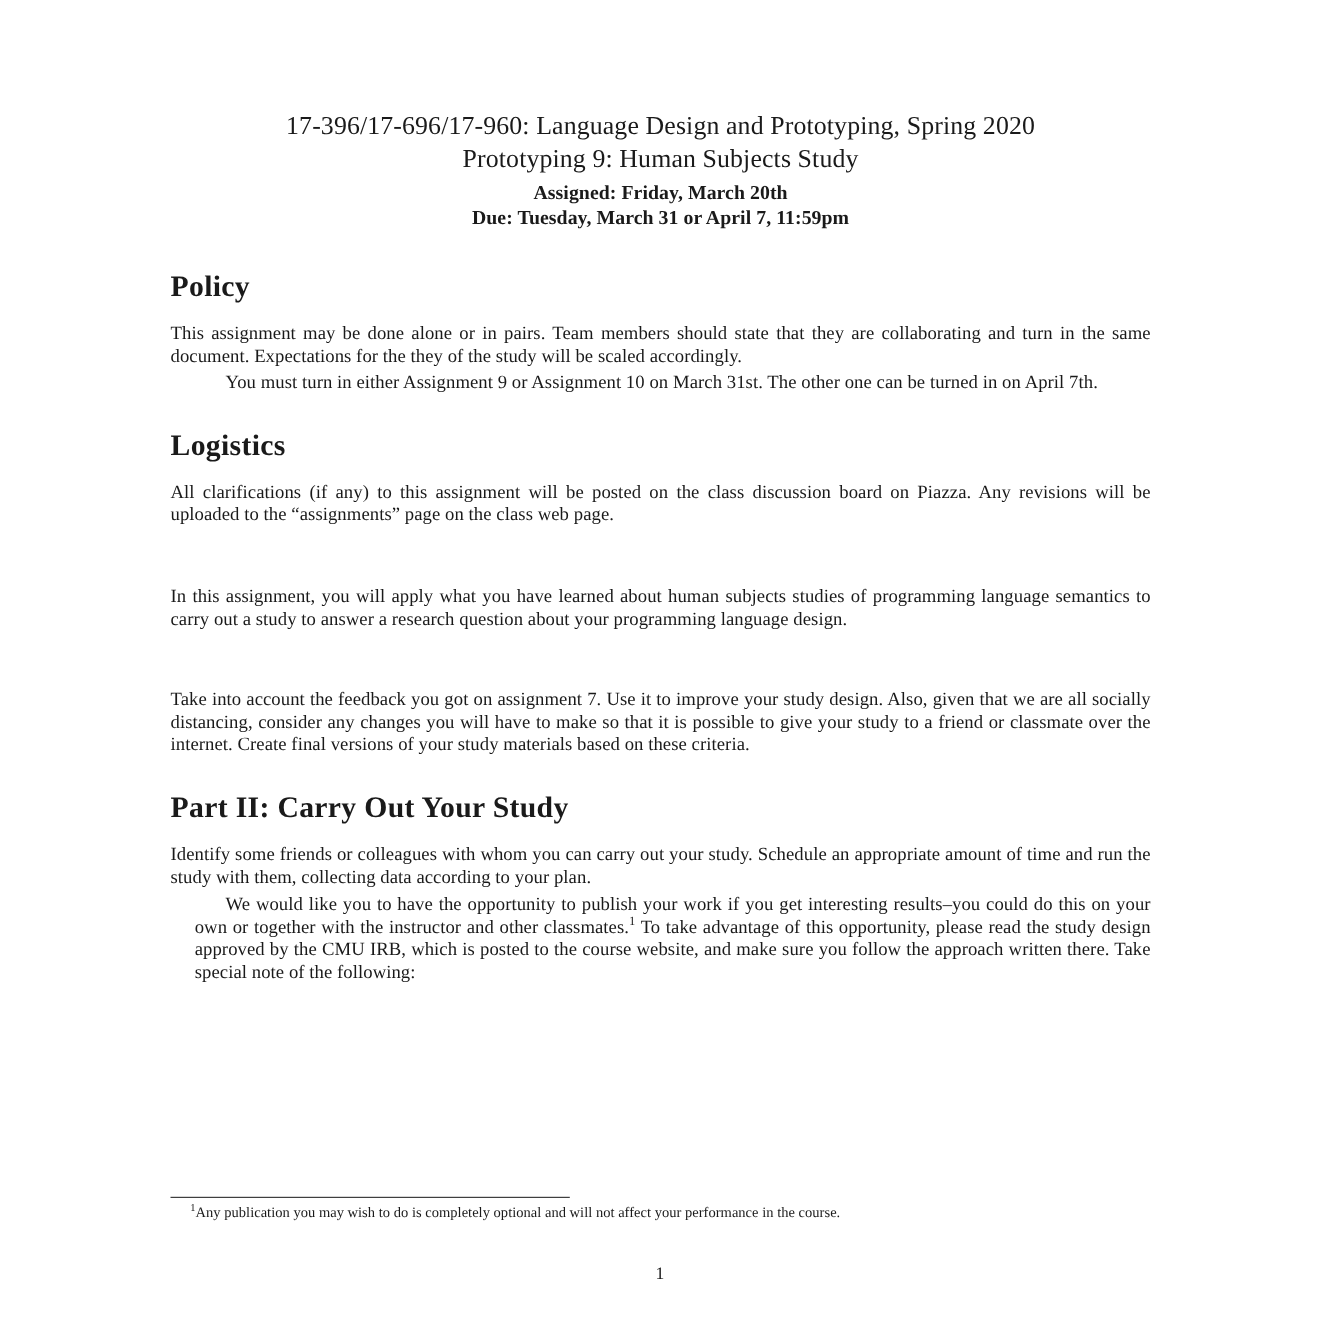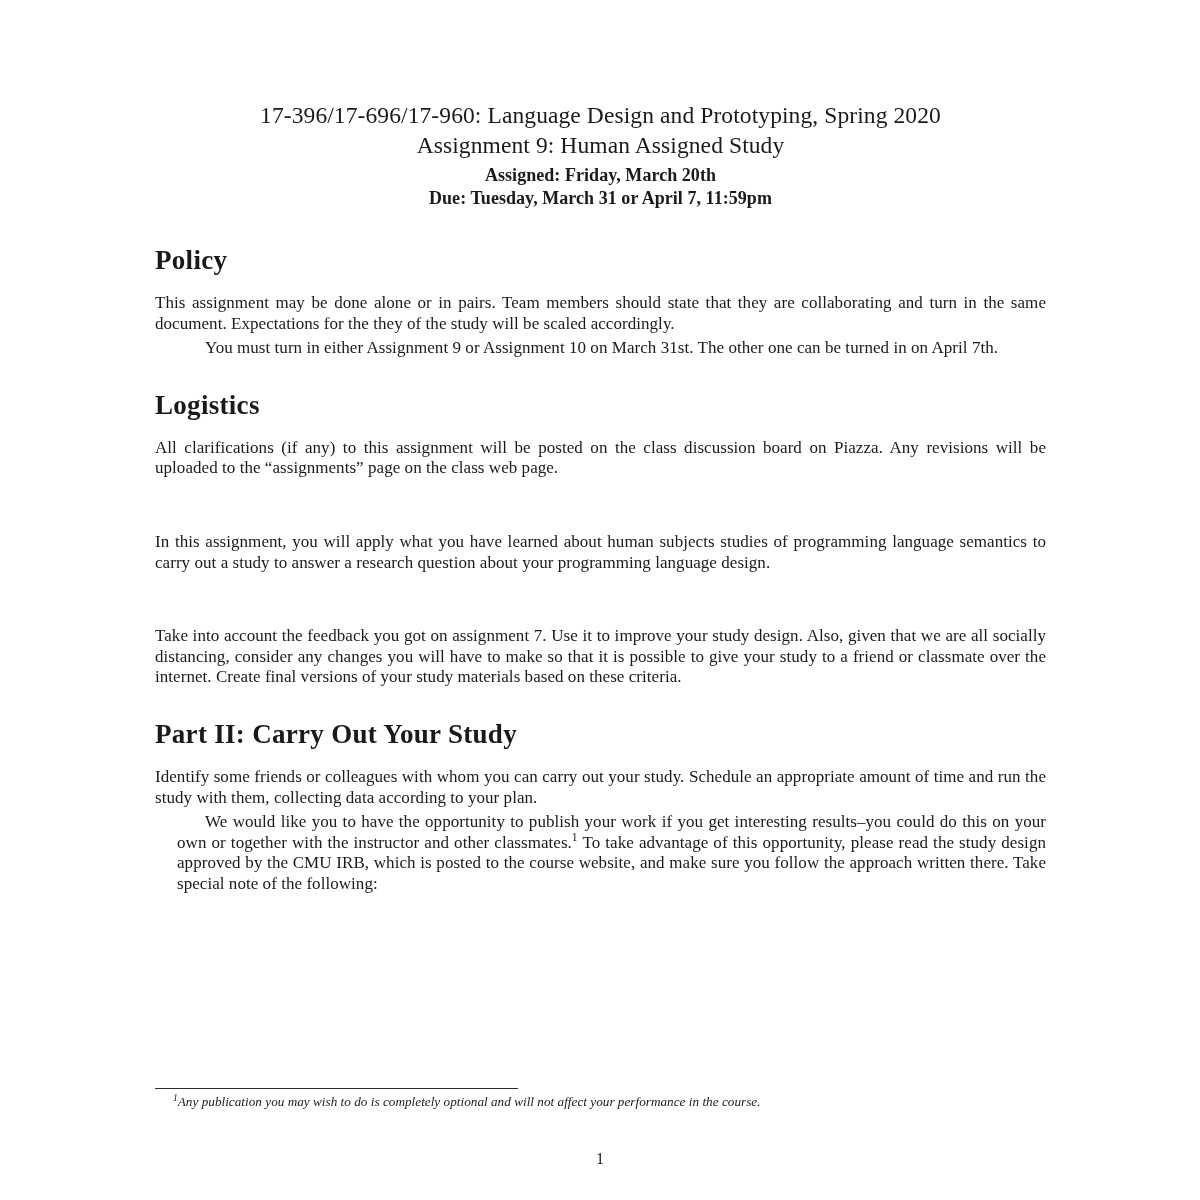--- a/index.html
+++ b/index.html
@@ -105,21 +105,20 @@
     border-top: 1.1px solid #2b2b2b;
     margin: 0 0 5px 0;
   }
   .footnote-text {
     font-size: 13.2px;
     line-height: 16px;
     margin: 0;
     padding-left: 22px;
     text-indent: -4px;
     letter-spacing: 0.02px;
-    font-style: italic;
   }
   .footnote-text .fn-num {
     font-size: 9.5px;
     vertical-align: super;
     line-height: 0;
   }
 
   
   .page-number {
     position: absolute;
@@ -133,21 +132,21 @@
 </style>
 </head>
 <body>
 
 <div class="page">
 
   <div class="content">
 
     <div class="title-block">
       <div class="title-line1">17-396/17-696/17-960: Language Design and Prototyping, Spring 2020</div>
-      <div class="title-line2">Assignment 9: Human Assigned Study</div>
+      <div class="title-line2">Prototyping 9: Human Subjects Study</div>
       <div class="subtitle-block">
         <div class="subtitle-line">Assigned: Friday, March 20th</div>
         <div class="subtitle-line">Due: Tuesday, March 31 or April 7, 11:59pm</div>
       </div>
     </div>
 
     <div class="gap-after-title"></div>
 
     <h2 class="section-heading">Policy</h2>
     <div class="gap-heading-to-para"></div>

